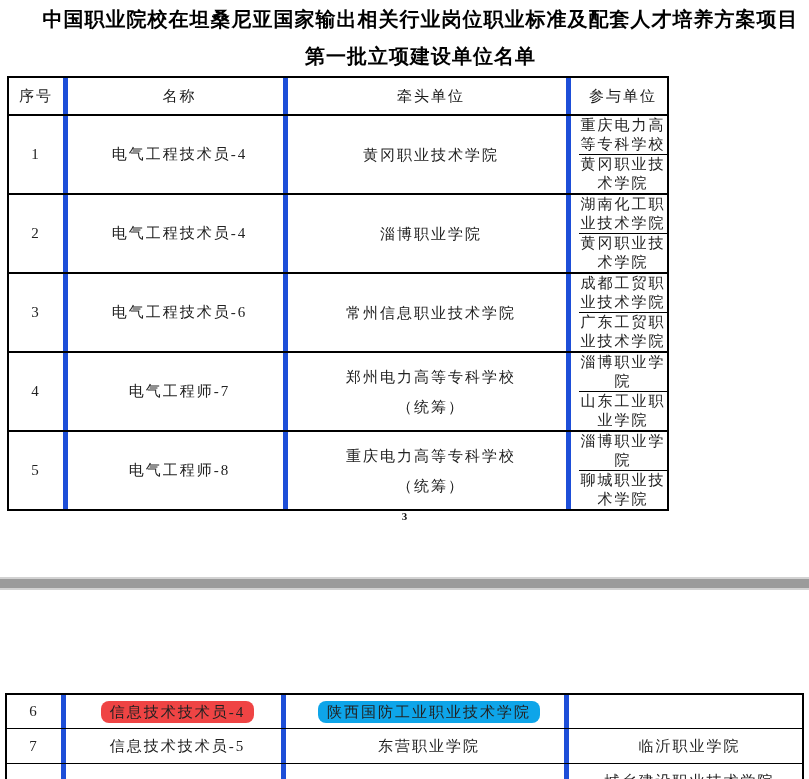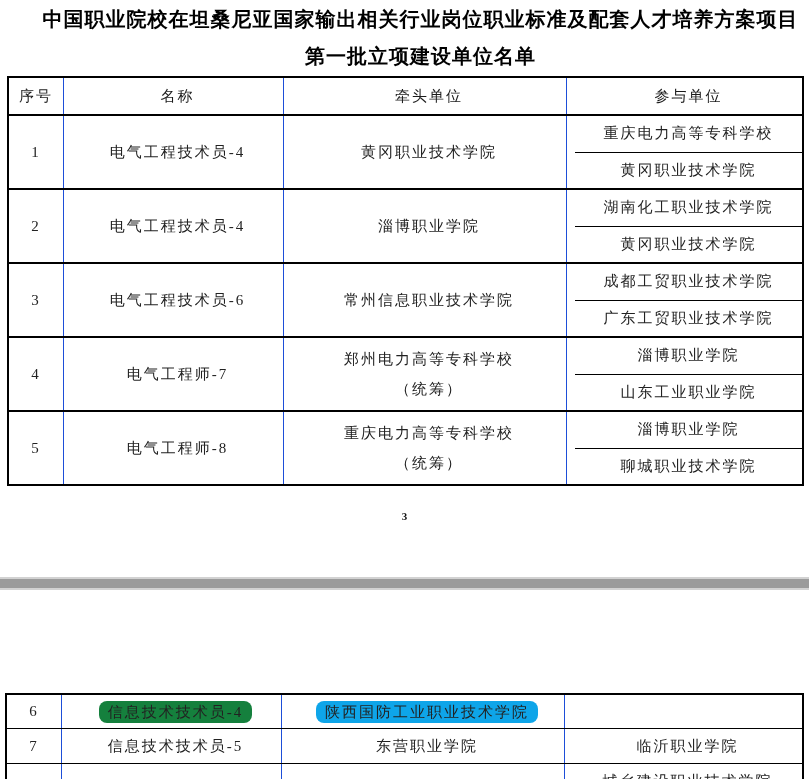--- a/index.html
+++ b/index.html
@@ -14,34 +14,34 @@
     white-space:nowrap;
   }
   .title1{top:6px;}
   .title2{top:43px;}
 
   
   .doc-table{
     position:absolute;box-sizing:border-box;
     border:2px solid #000;background:#fff;
   }
-  #table1{left:7px;top:76px;width:797px;}
+  #table1{left:7px;top:76px;width:662px;}
   #table2{left:5px;top:693px;width:799px;height:86px;border-bottom:none;overflow:hidden;}
   .trow{
     display:grid;grid-template-columns:54px 220px 283px auto;
     box-sizing:border-box;
   }
   .trow + .trow{border-top:2px solid #000;}
   #table2 .trow + .trow{border-top:1px solid #000;}
   .td{
     box-sizing:border-box;display:flex;align-items:center;justify-content:center;
     font-size:15px;letter-spacing:2px;text-align:center;color:#222;
     overflow:hidden;
   }
-  .td + .td{border-left:1px solid #1d4ed8;padding-left:8px;}
+  .td + .td{border-left:5px solid #1d4ed8;padding-left:8px;}
   .header .td{height:36px;color:#1a1a1a;}
   .grow .td{min-height:72px;}
   
   .lead-lines{display:flex;flex-direction:column;justify-content:center;}
   .lead-lines div{line-height:30px;}
   
   .split{flex-direction:column;align-items:stretch;padding:0;}
   .split .half{
     flex:1;display:flex;align-items:center;justify-content:center;
   }
@@ -139,21 +139,21 @@
   </div>
 
 <div class="page-number">3</div>
 
 <div class="page-separator" style="background: rgb(155, 155, 155);"></div>
 
 <div id="table2" class="doc-table">
     <div class="trow r6">
       <div class="td">6</div>
       <div class="td">
-        <div class="hl" style="background: #15803d;">信息技术技术员-4</div>
+        <div class="hl" style="background: #ef4444;">信息技术技术员-4</div>
       </div>
       <div class="td">
         <div class="hl" style="background: #0ea5e9;">陕西国防工业职业技术学院</div>
       </div>
       <div class="td"></div>
     </div>
     <div class="trow r7">
       <div class="td">7</div>
       <div class="td">
         <div class="">信息技术技术员-5</div>

